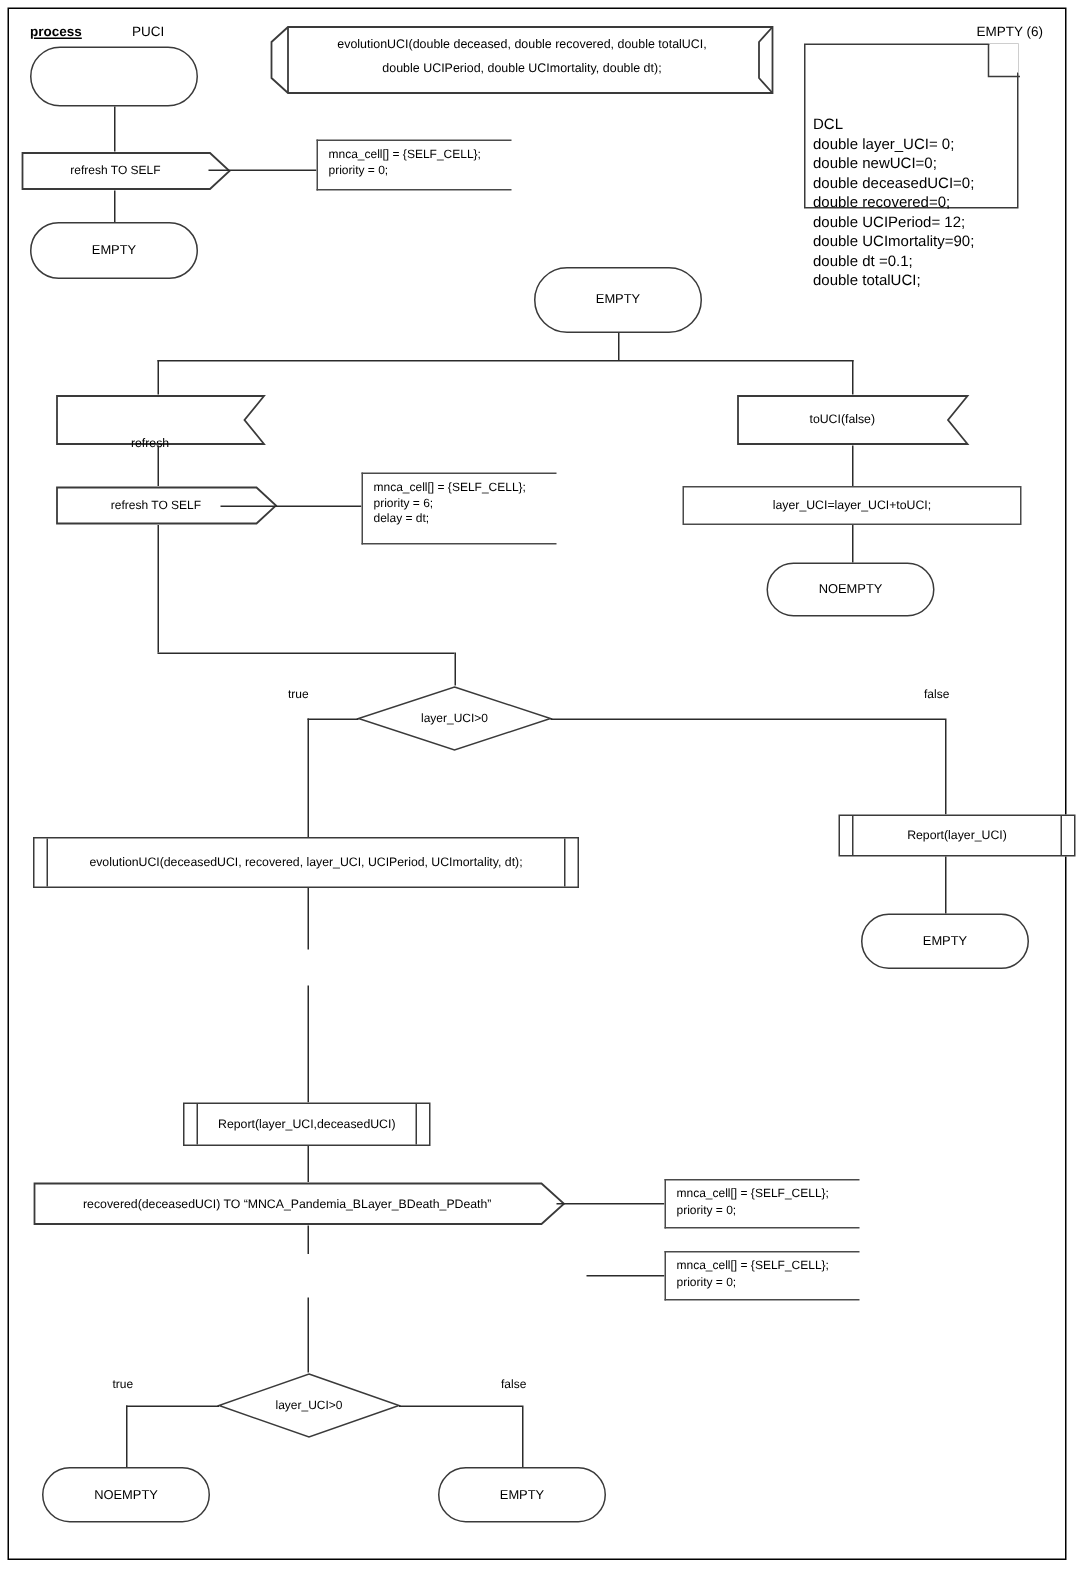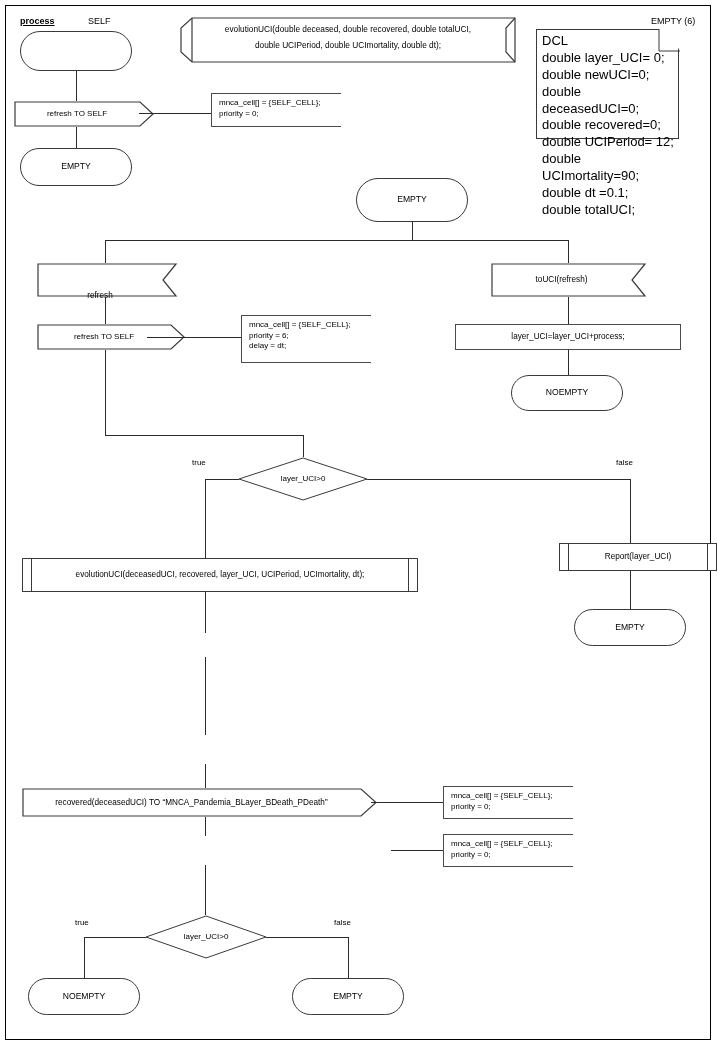--- a/index.html
+++ b/index.html
@@ -44,39 +44,39 @@
   svg.shape{position:absolute;left:0;top:0;overflow:visible;}
   svg.shape path,svg.shape polygon{fill:#fff;stroke:#3a3a3a;stroke-width:1.2;}
 </style>
 </head>
 <body>
 
 <div id="page">
   <div id="frame"></div>
 
   <div class="txt" style="left:20px;top:16px;font-size:9px;font-weight:bold;text-decoration:underline;">process</div>
-  <div class="txt" style="left:88px;top:16px;font-size:9px;">SELF</div>
+  <div class="txt" style="left:88px;top:16px;font-size:9px;">PUCI</div>
   <div class="txt" style="left:651px;top:16px;font-size:9px;">EMPTY (6)</div>
 
   <div class="node state" style="left:20px;top:31px;width:112px;height:40px;">
     <div class="lbl" style="left:0;top:0;right:0;bottom:0;font-size:9px;"></div>
   </div>
 
   <div class="node" style="left:180px;top:17px;width:336px;height:46px;">
     <svg class="shape" width="336" height="46" viewBox="0 0 336 46">
       <path d="M12 1 H335 V45 H12 L1 35 V11 Z"></path>
       <path d="M12 1 V45" style="fill:none;"></path>
       <path d="M335 1 L326 11 V35 L335 45" style="fill:none;"></path>
     </svg>
     <div class="lbl" style="left:14px;top:5px;width:308px;height:16px;font-size:8.3px;">evolutionUCI(double deceased, double recovered, double totalUCI,</div>
     <div class="lbl" style="left:14px;top:21px;width:308px;height:16px;font-size:8.3px;">double UCIPeriod, double UCImortality, double dt);</div>
   </div>
 
   <div class="node note" style="left:536px;top:29px;width:143px;height:110px;">
-    <div class="note-body" style="font-size:13px;">DCL
+    <div class="note-body" style="font-size:10px;margin-top:44px;">DCL
 double layer_UCI= 0;
 double newUCI=0;
 double deceasedUCI=0;
 double recovered=0;
 double UCIPeriod= 12;
 double UCImortality=90;
 double dt =0.1;
 double totalUCI;</div>
     <div class="foldcut"></div>
     <svg class="shape" width="143" height="110" viewBox="0 0 143 110" style="pointer-events:none;">
@@ -138,27 +138,27 @@
   </div>
 
   <div class="ln lnv" style="left:105px;top:350px;height:85px;"></div>
   <div class="ln lnh" style="left:105px;top:435px;width:198px;"></div>
   <div class="ln lnv" style="left:303px;top:435px;height:22px;"></div>
 
   <div class="node" style="left:491px;top:263px;width:155px;height:34px;">
     <svg class="shape" width="155" height="34" viewBox="0 0 155 34">
       <polygon points="1,1 154,1 141,17 154,33 1,33"></polygon>
     </svg>
-    <div class="lbl" style="left:0;top:0;width:141px;height:34px;font-size:8.2px;">toUCI(refresh)</div>
+    <div class="lbl" style="left:0;top:0;width:141px;height:34px;font-size:8.2px;">toUCI(false)</div>
   </div>
 
   <div class="ln lnv" style="left:568px;top:297px;height:27px;"></div>
 
   <div class="node task" style="left:455px;top:324px;width:226px;height:26px;">
-    <div class="lbl" style="left:0;top:0;right:0;bottom:0;font-size:8.2px;">layer_UCI=layer_UCI+process;</div>
+    <div class="lbl" style="left:0;top:0;right:0;bottom:0;font-size:8.2px;">layer_UCI=layer_UCI+toUCI;</div>
   </div>
 
   <div class="ln lnv" style="left:568px;top:350px;height:25px;"></div>
 
   <div class="node state" style="left:511px;top:375px;width:112px;height:36px;">
     <div class="lbl" style="left:0;top:0;right:0;bottom:0;font-size:8.6px;">NOEMPTY</div>
   </div>
 
   <div class="node" style="left:238px;top:457px;width:130px;height:44px;">
     <svg class="shape" width="130" height="44" viewBox="0 0 130 44">
@@ -178,29 +178,32 @@
   <div class="node proc" style="left:559px;top:543px;width:158px;height:28px;">
     <div class="lbl" style="left:0;top:0;right:0;bottom:0;font-size:8.2px;">Report(layer_UCI)</div>
   </div>
 
   <div class="ln lnv" style="left:630px;top:571px;height:38px;"></div>
 
   <div class="node state" style="left:574px;top:609px;width:112px;height:37px;">
     <div class="lbl" style="left:0;top:0;right:0;bottom:0;font-size:8.6px;">EMPTY</div>
   </div>
 
-  <div class="node proc" style="left:22px;top:558px;width:396px;height:34px;padding-left:32px;">
+  <div class="node proc" style="left:22px;top:558px;width:364px;height:34px;padding-left:32px;">
     <div class="lbl" style="left:0;top:0;right:0;bottom:0;font-size:8.2px;">evolutionUCI(deceasedUCI, recovered, layer_UCI, UCIPeriod, UCImortality, dt);</div>
   </div>
 
   <div class="ln lnv" style="left:205px;top:592px;height:41px;"></div>
 
 
   <div class="ln lnv" style="left:205px;top:657px;height:78px;"></div>
 
+  <div class="node proc" style="left:122px;top:735px;width:165px;height:29px;">
+    <div class="lbl" style="left:0;top:0;right:0;bottom:0;font-size:8.2px;">Report(layer_UCI,deceasedUCI)</div>
+  </div>
 
   <div class="ln lnv" style="left:205px;top:764px;height:24px;"></div>
 
   <div class="node" style="left:22px;top:788px;width:355px;height:29px;">
     <svg class="shape" width="355" height="29" viewBox="0 0 355 29">
       <polygon points="1,1 339,1 354,14.5 339,28 1,28"></polygon>
     </svg>
     <div class="lbl" style="left:0;top:0;width:339px;height:29px;font-size:8.2px;">recovered(deceasedUCI) TO “MNCA_Pandemia_BLayer_BDeath_PDeath”</div>
   </div>
 

